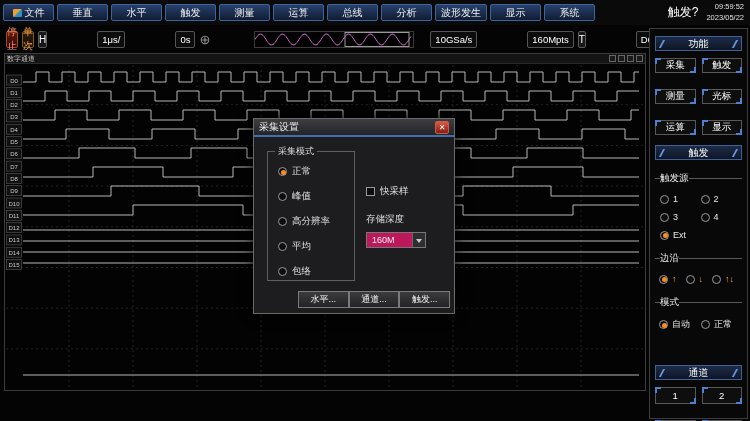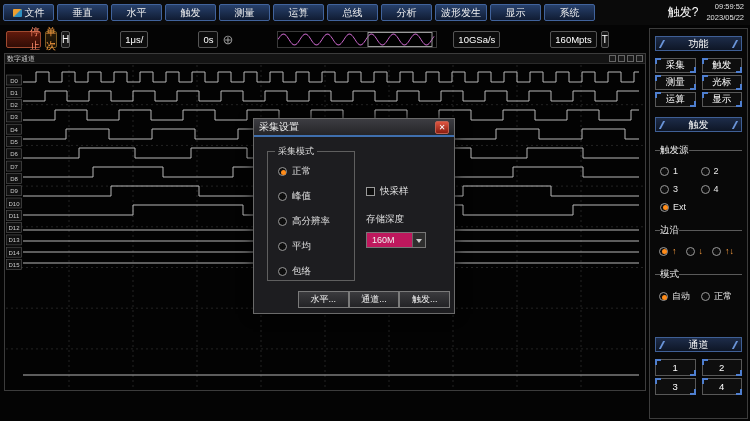--- a/index.html
+++ b/index.html
@@ -11,21 +11,21 @@
   .menubar{position:absolute;top:0;left:0;width:750px;height:25px;display:flex;align-items:center;gap:3px;padding:0 3px;background:#0a0a0a;justify-content:flex-end;}
   .menu-btn{min-width:51px;height:17px;padding:0 5px;display:flex;align-items:center;justify-content:center;gap:3px;font-size:10px;color:#f0f0f0;background:linear-gradient(#27406b,#101c33);border:1px solid #41639c;border-radius:2px;}
   .file-icon{width:9px;height:8px;background:linear-gradient(135deg,#f0a030 45%,#2f8fc0 55%);border-radius:1px;}
   .status-right{margin-left:auto;display:flex;align-items:center;gap:8px;padding-right:3px;}
   .trig-q{font-size:12px;color:#fff;}
   .clock{font-size:7.5px;color:#e0e0e0;text-align:right;line-height:1.35;}
 
   
   .toolbar{position:absolute;top:27px;left:0;width:648px;height:24px;display:flex;align-items:center;gap:4px;padding-left:6px;}
   .tbtn{height:17px;border-radius:2px;font-size:10px;display:flex;align-items:center;justify-content:center;font-family:inherit;}
-  .stop{width:38px;background:linear-gradient(#61190b,#300d06);border:1px solid #a04a30;color:#ff8a6a;padding-left:23px;}
+  .stop{width:38px;background:linear-gradient(#61190b,#300d06);border:1px solid #a04a30;color:#ff8a6a;}
   .single{width:38px;background:linear-gradient(#2a1c08,#171006);border:1px solid #7a5a22;color:#ffa040;}
   .sqb{width:17px;background:#181818;border:1px solid #5a5a5a;color:#fff;}
   .field{height:17px;background:#0c0c0c;border:1px solid #555;border-radius:2px;color:#fff;font-size:9.5px;display:flex;align-items:center;justify-content:center;padding:0 4px;margin-left:46px;}
   .f-time,.f-off{width:38px;}
   .zoomg{width:16px;font-size:13px;color:#999;display:flex;align-items:center;justify-content:center;}
   .preview{margin-left:40px;width:160px;height:17px;border:1px solid #3a3a3a;background:#000;}
   .f-rate{margin-left:12px;width:52px;}
   .f-mem{width:52px;}
   .f-src{width:26px;}
   .slope-icon{width:24px;height:17px;border:1px solid #444;border-radius:2px;background:#0c0c0c;display:flex;align-items:center;justify-content:center;}
@@ -61,21 +61,21 @@
   .dd-arrow{position:absolute;right:0;top:0;width:13px;height:14px;background:#2e2e2e;border-left:1px solid #666;display:flex;align-items:center;justify-content:center;}
   .dd-arrow::after{content:"";width:0;height:0;border:3px solid transparent;border-top:4px solid #ccc;margin-top:4px;}
   .dlg-buttons{position:absolute;left:4px;right:4px;bottom:5px;display:flex;justify-content:space-between;margin-left:40px;}
   .dlg-btn{width:58px;height:17px;background:linear-gradient(#3b3b3e,#232326);border:1px solid #7a7a7a;color:#f0f0f0;font-size:9px;font-family:inherit;}
 
   
   .sidebar{position:absolute;right:2px;top:28px;width:99px;height:391px;border:1px solid #3c3c3c;background:#080808;padding:7px 5px;}
   .panel-header{position:relative;height:15px;margin-bottom:7px;background:linear-gradient(#1d2c49,#0e1626);border:1px solid #3f5f95;color:#fff;font-size:10px;display:flex;align-items:center;justify-content:center;}
   .panel-header::before{content:"";position:absolute;left:5px;top:3px;width:5px;height:8px;border-left:2px solid #6a94d8;transform:skewX(-28deg);}
   .panel-header::after{content:"";position:absolute;right:5px;top:3px;width:5px;height:8px;border-right:2px solid #6a94d8;transform:skewX(-28deg);}
-  .btn-grid{display:grid;grid-template-columns:1fr 1fr;gap:2px 6px;margin-bottom:10px;}
+  .btn-grid{display:grid;grid-template-columns:1fr 1fr;gap:16px 6px;margin-bottom:10px;}
   .cbtn{position:relative;height:15px;background:#0e0e0e;border:1px solid #585858;color:#fff;font-size:9.5px;display:flex;align-items:center;justify-content:center;font-family:inherit;}
   .cbtn::before{content:"";position:absolute;left:-1px;top:-1px;width:4px;height:4px;border-left:2px solid #4f7fd0;border-top:2px solid #4f7fd0;}
   .cbtn::after{content:"";position:absolute;right:-1px;bottom:-1px;width:4px;height:4px;border-right:2px solid #4f7fd0;border-bottom:2px solid #4f7fd0;}
   .ch-grid .cbtn{height:17px;}
   .section-label{display:flex;align-items:center;gap:0;font-size:9.5px;color:#eee;margin:12px 0 9px;}
   .line{height:1px;background:#5a5a5a;}
   .line.s{width:5px;flex:none;}
   .line.l{flex:1;}
   .src-grid{display:grid;grid-template-columns:1fr 1fr;gap:8px 4px;padding:0 5px;margin-bottom:6px;}
   .opt-sm{display:flex;align-items:center;gap:4px;font-size:9px;color:#e8e8e8;}

